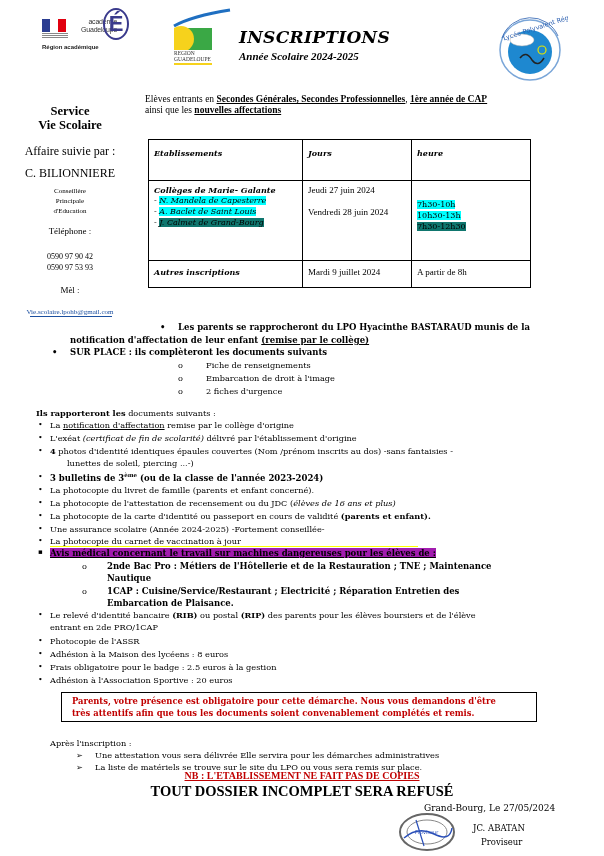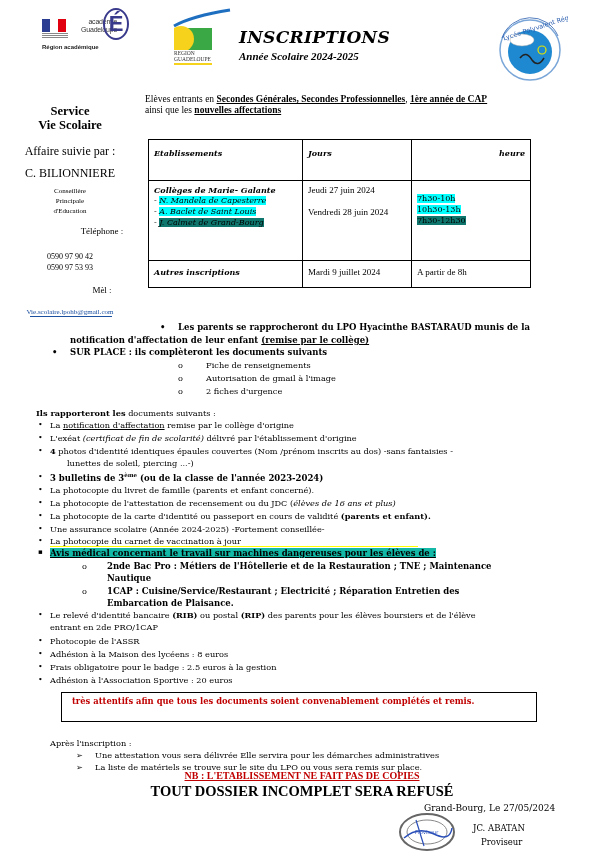--- a/index.html
+++ b/index.html
@@ -20,40 +20,40 @@
   .rg-swoosh { left: 172px; top: 8px; width: 60px; height: 20px; }
   .rg-text { left: 174px; top: 50px; font-family: "Liberation Serif", serif; font-size: 5.5px; line-height: 6px; color: #333; }
   .rg-bar { left: 174px; top: 63px; width: 38px; height: 2px; background: #f6d21c; }
 
   .title { left: 239px; top: 27px; font-family: "DejaVu Serif", serif; font-style: italic; font-weight: bold; font-size: 17px; letter-spacing: 0.3px; }
   .subtitle { left: 239px; top: 50px; font-family: "Liberation Serif", serif; font-style: italic; font-weight: bold; font-size: 11px; }
 
   .lpo-logo { left: 492px; top: 10px; width: 76px; height: 72px; }
   .service { top: 104px; left: 0; width: 140px; font-weight: bold; font-size: 12.5px; line-height: 14px; text-align: center; font-family: "Liberation Serif", serif; }
   .lc-small { font-family: "Liberation Serif", serif; font-size: 12px; text-align: center; width: 140px; left: 0; }
-  .lc-med { font-family: "Liberation Serif", serif; font-size: 9px; text-align: center; width: 140px; left: 0; margin-left: 32px; }
+  .lc-med { font-family: "Liberation Serif", serif; font-size: 9px; text-align: center; width: 140px; left: 0; }
   .lc-email { font-family: "Liberation Serif", serif; font-size: 7px; color: #1b4fa0; left: 0; width: 140px; text-align: center; }
   .email-line { left: 30px; top: 316px; width: 82px; height: 1px; background: #1b4fa0; }
 
   
   .intro { left: 145px; top: 94px; font-family: "Liberation Serif", serif; font-size: 9.5px; line-height: 11px; width: 440px; }
   .intro b { text-decoration: underline; }
 
   
   .tbl { left: 148px; top: 139px; border-collapse: collapse; font-size: 8.5px; }
   .tbl td { border: 1.5px solid #000; vertical-align: top; padding: 4px 5px; }
   .tbl .hdr td { height: 28px; font-weight: bold; font-style: italic; font-family: "DejaVu Serif", serif; font-size: 8px; padding-top: 8px; }
   .c1 { width: 143px; }
   .c2 { width: 98px; }
-  .c3 { width: 108px; text-align: right; }
+  .c3 { width: 108px; }
   .cg-title { font-weight: bold; font-style: italic; font-family: "DejaVu Serif", serif; font-size: 8px; }
   .mg-item { font-style: italic; font-family: "DejaVu Serif", serif; font-size: 8px; line-height: 11px; }
   .hl-cyan { background: #00ffff; }
   .hl-mag { background: #0f766e; }
-  .hl-yellow { background: #14b8a6; }
+  .hl-yellow { background: #a21caf; }
   .day { font-family: "Liberation Serif", serif; font-size: 9px; }
   .hr { font-family: "DejaVu Serif", serif; font-size: 8px; line-height: 11px; }
 
   
   .b-bold { font-family: "DejaVu Serif", serif; font-weight: bold; font-size: 8.5px; }
   .body-text { font-family: "DejaVu Serif", serif; font-size: 8.2px; }
   .bul { position: absolute; font-size: 8px; }
   .u { text-decoration: underline; margin-top: 24px; }
 
   .red-box { left: 61px; top: 692px; width: 476px; height: 30px; border: 1.5px solid #000; box-sizing: border-box; padding: 2px 10px; color: #c00000; font-family: "DejaVu Serif", serif; font-weight: bold; font-size: 8.4px; line-height: 12px; }
@@ -143,21 +143,21 @@
     <td>
       <div class="cg-title">Collèges de Marie- Galante</div>
       <div class="mg-item">- <span class="hl-cyan">N. Mandela de Capesterre</span></div>
       <div class="mg-item">- <span class="hl-cyan">A. Baclet de Saint Louis</span></div>
       <div class="mg-item">- <span class="hl-mag">J. Calmet de Grand-Bourg</span></div>
     </td>
     <td style="padding-top:4px">
       <div class="day">Jeudi 27 juin 2024</div>
       <div class="day" style="margin-top:12px">Vendredi 28 juin 2024</div>
     </td>
-    <td style="padding-top:12px">
+    <td style="padding-top:18px">
       <div class="hr"><span class="hl-cyan">7h30-10h</span></div>
       <div class="hr"><span class="hl-cyan">10h30-13h</span></div>
       <div class="hr"><span class="hl-mag">7h30-12h30</span></div>
     </td>
   </tr>
   <tr style="height:27px">
     <td style="padding-top:6px">
           <div class="cg-title">Autres inscriptions</div>
         </td>
     <td style="padding-top:6px">
@@ -171,21 +171,21 @@
   </table>
 
 <div class="abs b-bold" style="left:160px;top:322px">•</div>
 <div class="abs b-bold" style="left:178px;top:322px">Les parents se rapprocheront du LPO Hyacinthe BASTARAUD munis de la</div>
 <div class="abs b-bold" style="left:70px;top:335px"><span>notification d'affectation de leur enfant </span><span class="u">(remise par le collège)</span></div>
 <div class="abs b-bold" style="left:52px;top:347px">•</div>
 <div class="abs b-bold" style="left:70px;top:347px">SUR PLACE : ils complèteront les documents suivants</div>
 <div class="abs body-text" style="left:178px;top:360px">o</div>
 <div class="abs body-text" style="left:206px;top:360px">Fiche de renseignements</div>
 <div class="abs body-text" style="left:178px;top:373px">o</div>
-<div class="abs body-text" style="left:206px;top:373px">Autorisation de gmail à l'image</div>
+<div class="abs body-text" style="left:206px;top:373px">Embarcation de droit à l'image</div>
 <div class="abs body-text" style="left:178px;top:386px">o</div>
 <div class="abs body-text" style="left:206px;top:386px">2 fiches d'urgence</div>
 
 <div class="abs body-text" style="left:36px;top:408px"><b>Ils rapporteront les</b><span> documents suivants :</span></div>
 
 <div class="abs bul" style="left:38px;top:420px">•</div>
 <div class="abs body-text" style="left:50px;top:420px"><span>La </span><span class="u">notification d'affectation</span><span> remise par le collège d'origine</span></div>
 
 <div class="abs bul" style="left:38px;top:433px">•</div>
 <div class="abs body-text" style="left:50px;top:433px"><span>L'exéat </span><i>(certificat de fin de scolarité)</i><span> délivré par l'établissement d'origine</span></div>
@@ -230,20 +230,21 @@
 <div class="abs bul" style="left:38px;top:636px">•</div>
 <div class="abs body-text" style="left:50px;top:636px">Photocopie de l'ASSR</div>
 <div class="abs bul" style="left:38px;top:649px">•</div>
 <div class="abs body-text" style="left:50px;top:649px">Adhésion à la Maison des lycéens : 8 euros</div>
 <div class="abs bul" style="left:38px;top:662px">•</div>
 <div class="abs body-text" style="left:50px;top:662px">Frais obligatoire pour le badge : 2.5 euros à la gestion</div>
 <div class="abs bul" style="left:38px;top:675px">•</div>
 <div class="abs body-text" style="left:50px;top:675px">Adhésion à l'Association Sportive : 20 euros</div>
 
 <div class="abs red-box">
+  <div>Parents, votre présence est obligatoire pour cette démarche. Nous vous demandons d'être</div>
   <div>très attentifs afin que tous les documents soient convenablement complétés et remis.</div>
 </div>
 
 <div class="abs body-text" style="left:50px;top:738px">Après l'inscription :</div>
 <div class="abs body-text" style="left:76px;top:750px">➢</div>
 <div class="abs body-text" style="left:95px;top:750px">Une attestation vous sera délivrée Elle servira pour les démarches administratives</div>
 <div class="abs body-text" style="left:76px;top:762px">➢</div>
 <div class="abs body-text" style="left:95px;top:762px">La liste de matériels se trouve sur le site du LPO ou vous sera remis sur place.</div>
 
 <div class="abs nb">NB : L'ETABLISSEMENT NE FAIT PAS DE COPIES</div>

